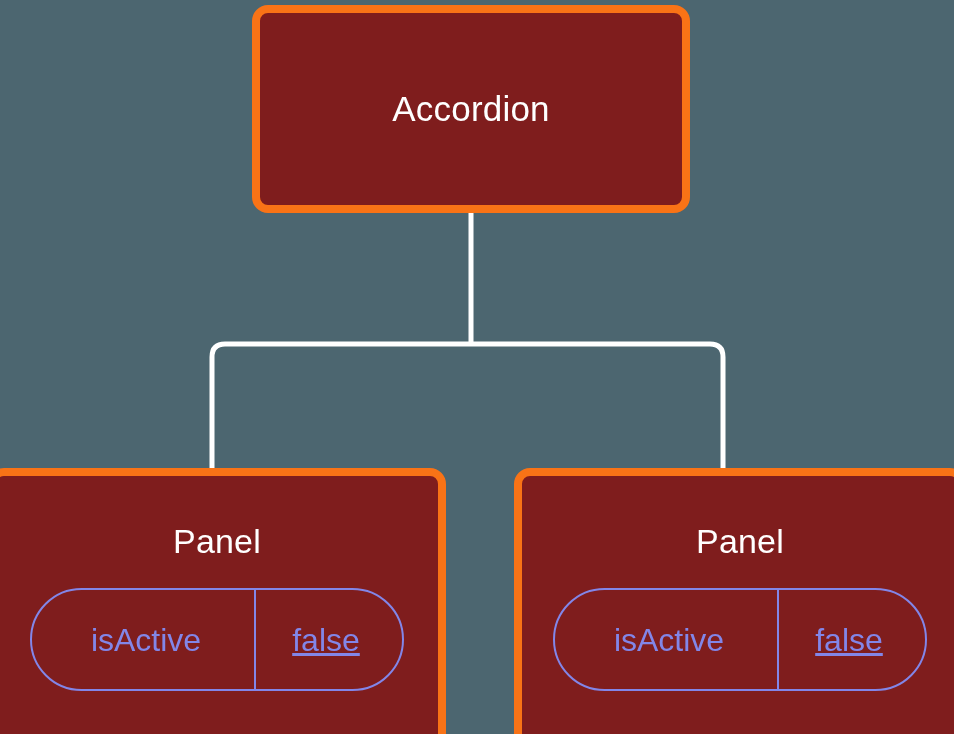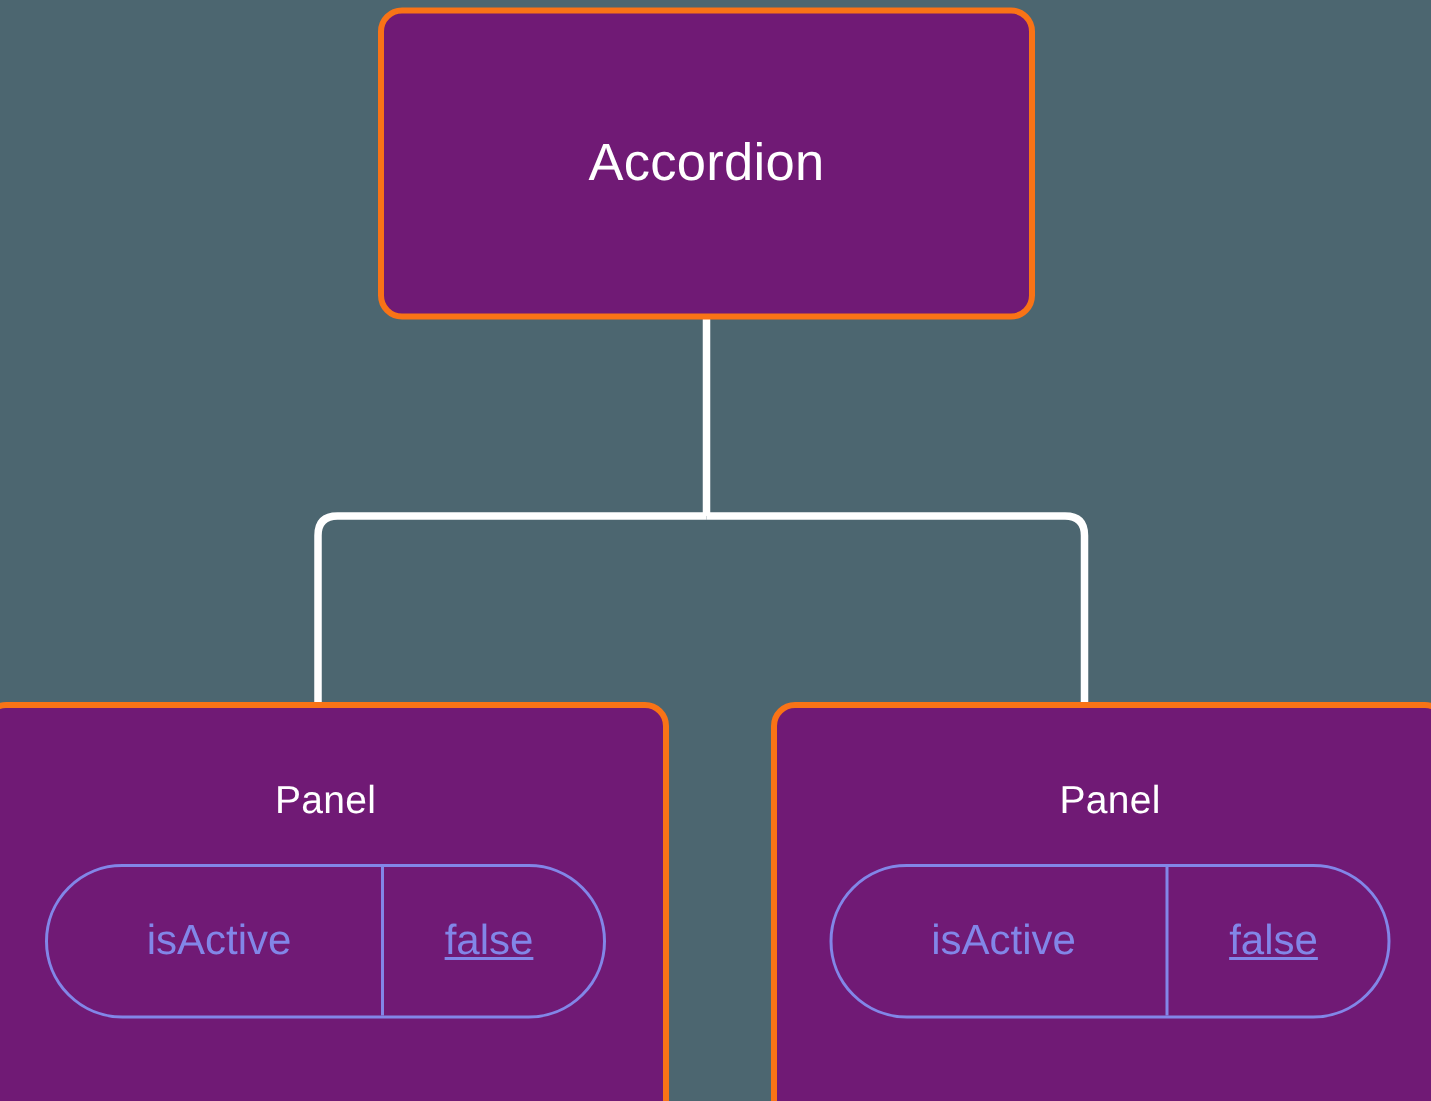--- a/index.html
+++ b/index.html
@@ -30,22 +30,22 @@
     width: 954px;
     height: 734px;
     z-index: 1;
   }
 
   
   .node {
     position: absolute;
     z-index: 2;
     box-sizing: border-box;
-    background: #701a75;
-    border: 4px solid #f97316;
+    background: #7f1d1d;
+    border: 8px solid #f97316;
     border-radius: 16px;
     display: flex;
     flex-direction: column;
     align-items: center;
   }
 
   
   #node-accordion {
     left: 252px;
     top: 5px;
@@ -74,21 +74,21 @@
     left: -12px;             
     width: 458px;
   }
 
   #node-panel-right {
     left: 514px;
     width: 452px;            
   }
 
   .node-panel .node-title {
-    font-size: 26px;
+    font-size: 34px;
   }
 
   
   .prop-pill {
     margin-top: 28px;
     display: flex;
     align-items: stretch;
     box-sizing: border-box;
     height: 103px;
     border: 2px solid #8286e8;
@@ -97,21 +97,21 @@
   }
 
   #node-panel-left .prop-pill  { width: 374px; }
   #node-panel-right .prop-pill { width: 374px; }
 
   .prop-key,
   .prop-value {
     display: flex;
     align-items: center;
     justify-content: center;
-    font-size: 28px;
+    font-size: 32px;
     line-height: 1;
     white-space: nowrap;
     color: #8286e8;
   }
 
   .prop-key {
     width: 216px;
     border-right: 2px solid #8286e8;
     padding-left: 6px;
   }

